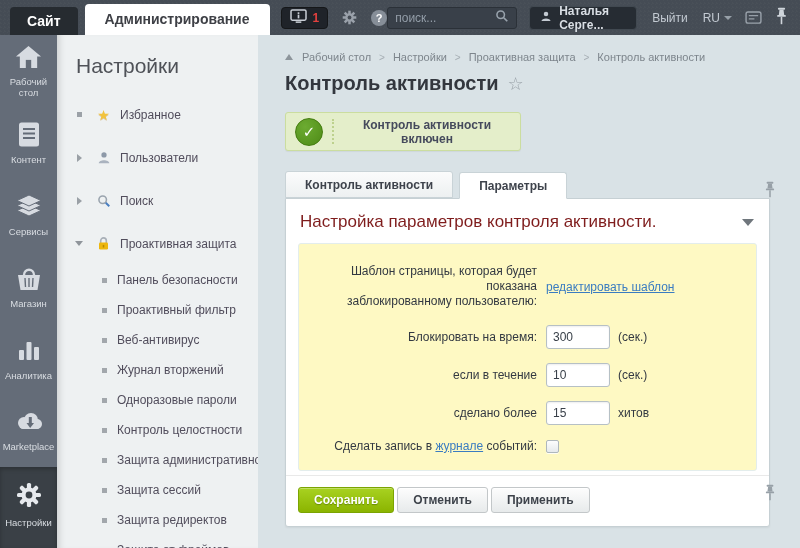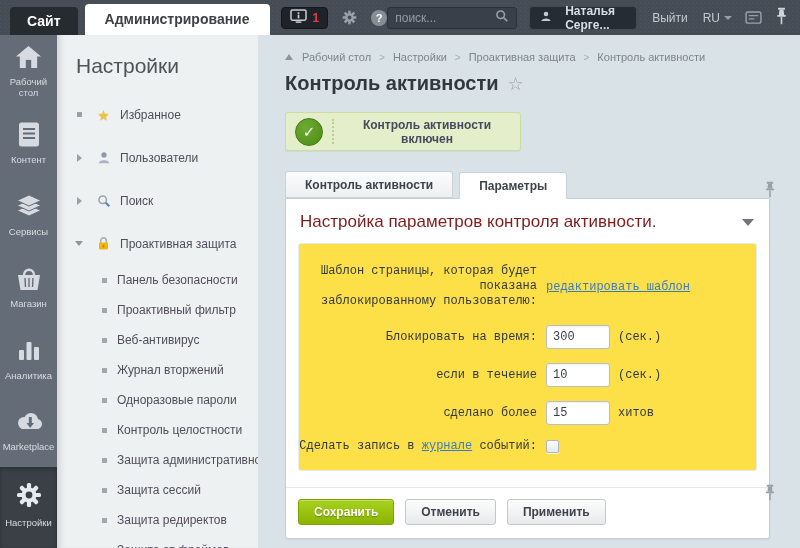--- a/index.html
+++ b/index.html
@@ -14,21 +14,21 @@
   .top-tab { align-self:flex-end; border-radius:4px 4px 0 0; cursor:pointer; }
   .tab-site { margin-left:10px; height:28px; line-height:28px; padding:0 17px; background:#262b30; color:#fff; font-size:14px; font-weight:bold; }
   .tab-admin { margin-left:7px; height:31px; line-height:31px; padding:0 20px; background:#ffffff; color:#3e4046; font-size:14px; font-weight:bold; }
   .notif-chip { margin-left:11px; height:22px; background:#1f2329; border:1px solid #151719; border-radius:4px; display:flex; align-items:center; gap:6px; padding:0 8px; cursor:pointer; }
   .notif-count { font-size:12px; font-weight:bold; color:#e2403e; }
   .icon-btn { margin-left:13px; cursor:pointer; display:flex; align-items:center; }
   .help-circle { width:16px; height:16px; border-radius:50%; background:#868e98; color:#fff; font-size:11px; font-weight:bold; display:flex; align-items:center; justify-content:center; }
   .searchbox { margin-left:auto; width:150px; height:22px; background:#394049; border:1px solid #2b3138; border-radius:3px; display:flex; align-items:center; padding:0 7px; }
   .searchbox input { flex:1; background:transparent; border:none; outline:none; color:#a8b1bb; font-size:12px; font-family:inherit; width:100px; }
   .searchbox input::placeholder { color:#939da8; }
-  .user-chip { margin-left:12px; height:24px; background:#262c33; border:1px solid #414951; border-radius:4px; display:flex; align-items:center; gap:13px; padding:0 10px; color:#d9dee4; font-size:12px; font-weight:bold; cursor:pointer; }
+  .user-chip { margin-left:12px; height:24px; background:#262c33; border:1px solid #414951; border-radius:4px; display:flex; align-items:center; gap:7px; padding:0 10px; color:#d9dee4; font-size:12px; font-weight:bold; cursor:pointer; }
   .top-link { margin-left:15px; color:#c3cad2; font-size:12px; cursor:pointer; }
   .lang { margin-left:15px; color:#c3cad2; font-size:12px; cursor:pointer; display:flex; align-items:center; gap:4px; }
   .caret-down { width:0; height:0; border-top:4px solid #97a0a8; border-left:4px solid transparent; border-right:4px solid transparent; }
   .top-pin { margin:0 12px 0 13px; cursor:pointer; }
 
   
   .rail { position:absolute; top:35px; left:0; bottom:0; width:57px; background:#646c78; display:flex; flex-direction:column; z-index:5; }
   .rail-item { height:72px; display:flex; flex-direction:column; align-items:center; justify-content:center; gap:5px; color:#d9dde2; font-size:9.5px; line-height:10.5px; text-align:center; cursor:pointer; }
   .rail-item.selected { background:#3a4046; flex:1; justify-content:flex-start; padding-top:13px; box-shadow:inset 0 2px 4px rgba(0,0,0,0.25); }
 
@@ -64,31 +64,31 @@
   .tabs-row { margin-top:20px; display:flex; align-items:flex-end; }
   .tab { height:27px; line-height:26px; padding:0 19px; font-size:12px; font-weight:bold; color:#3e434c; border:1px solid #c9d3d7; border-radius:3px 3px 0 0; margin-right:6px; cursor:pointer; position:relative; }
   .tab.inactive { background:linear-gradient(#fbfcfc,#edf0f1); }
   .tab.active { background:#fff; border-bottom:1px solid #fff; margin-bottom:-1px; z-index:2; }
 
   .panel { background:#fff; border:1px solid #c6d0d4; border-radius:0 0 3px 3px; position:relative; box-shadow:0 1px 2px rgba(0,0,0,0.06); }
   .form-title-row { display:flex; align-items:center; justify-content:space-between; padding:13px 15px 10px 14px; }
   .form-title { font-size:17px; color:#7f1d1d; }
   .collapse-arrow { width:0; height:0; border-top:7px solid #6f767c; border-left:6px solid transparent; border-right:6px solid transparent; cursor:pointer; }
 
-  .form-box { margin:1px 12px 16px 12px; background:#fde047; border:1px solid #e3edec; border-radius:3px; padding:20px 0 12px 0;font-family:Liberation Mono, monospace; }
+  .form-box { margin:1px 12px 4px 12px; background:#fef9c3; border:1px solid #e3edec; border-radius:3px; padding:20px 0 12px 0; }
   .form-row { display:flex; align-items:center; margin-bottom:14px; }
   .form-row.tpl { align-items:center; margin-bottom:16px; }
   .label-col { width:238px; text-align:right; font-size:12px; color:#333942; line-height:15px; flex-shrink:0; }
   .ctrl-col { margin-left:9px; display:flex; align-items:center; font-size:12px; color:#333942; }
   input.num { width:64px; height:24px; border:1px solid #b6c0c5; border-radius:3px; padding:0 6px; font-size:12px; color:#394049; background:#fff; box-shadow:inset 0 1px 2px rgba(0,0,0,0.07); font-family:inherit; outline:none; }
   .unit { margin-left:8px; }
   .link { color:#3a7cc1; text-decoration:underline; cursor:pointer; }
   .checkbox { width:13px; height:13px; border:1px solid #aeb7bd; border-radius:2px; background:linear-gradient(#fdfdfd,#e6eaec); cursor:pointer; box-shadow:0 1px 0 rgba(255,255,255,0.8); }
 
-  .btn-bar { margin-top:4px; border-top:1px solid #e9e9e9; padding:11px 12px 13px 12px; display:flex; gap:11px; }
+  .btn-bar { margin-top:4px; border-top:1px solid #e9e9e9; padding:11px 12px 13px 12px; display:flex; gap:3px; }
   .btn { height:26px; padding:0 15px; border-radius:3px; font-size:12px; font-weight:bold; cursor:pointer; display:flex; align-items:center; font-family:inherit; }
   .btn.green { background:linear-gradient(#a8d221,#8bb400); border:1px solid #7ba402; color:#fff; text-shadow:0 1px 1px rgba(60,90,0,0.5); box-shadow:inset 0 1px 0 rgba(255,255,255,0.3); }
   .btn.gray { background:linear-gradient(#fdfdfd,#e7eaeb); border:1px solid #c3c7c9; color:#3e434b; box-shadow:inset 0 1px 0 #fff; }
 
   .pin-abs { position:absolute; cursor:pointer; }
   .pin1 { top:146px; right:24px; }
   .pin2 { top:449px; right:24px; }
 </style>
 </head>
 <body>

